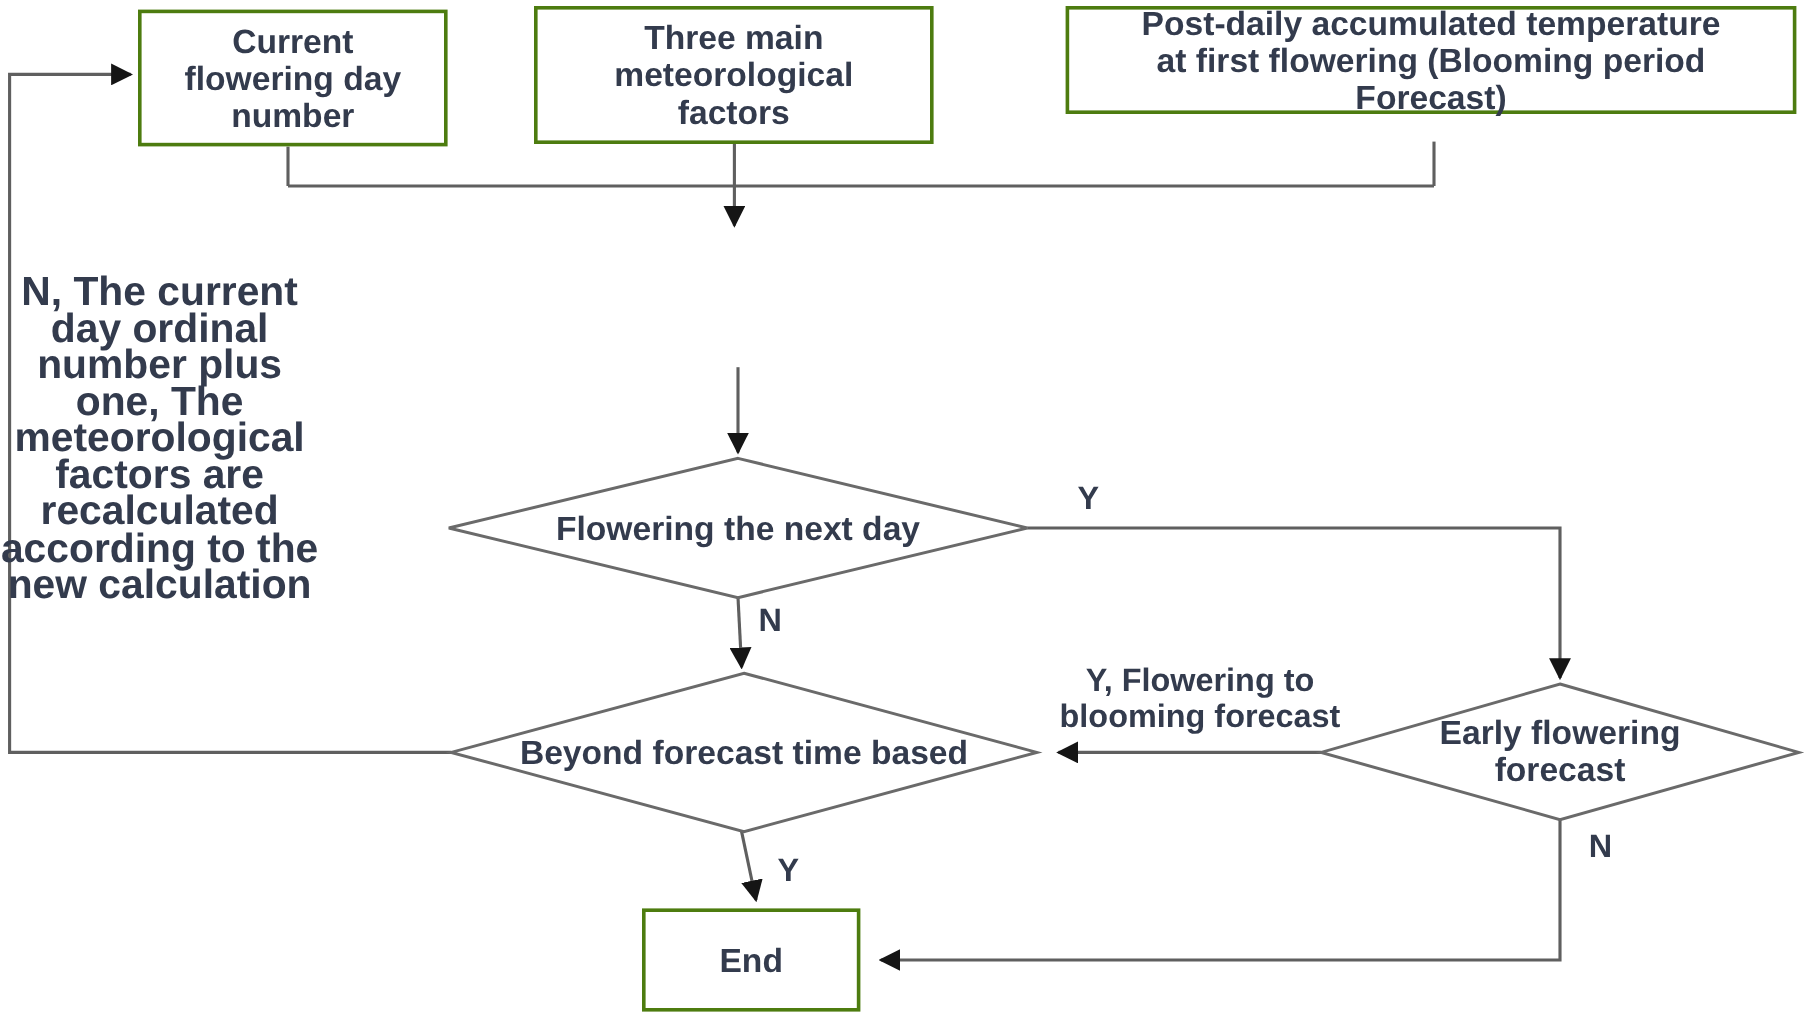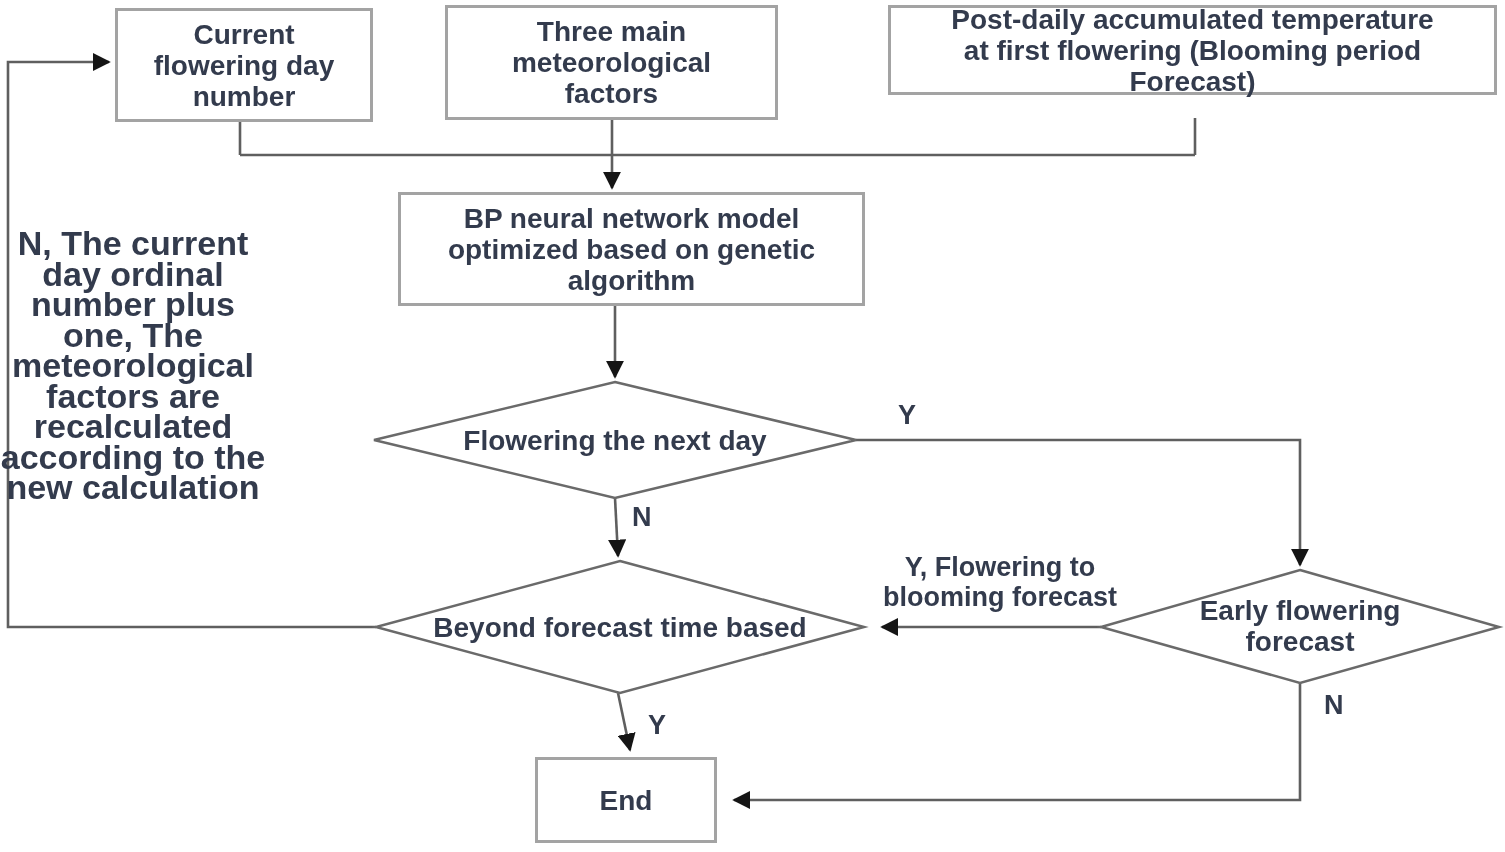--- a/index.html
+++ b/index.html
@@ -7,21 +7,21 @@
     position:relative;
     width:1505px;height:852px;
     background:#ffffff;
     font-family:"Liberation Sans","DejaVu Sans",sans-serif;
     overflow:hidden;
   }
   #wires{position:absolute;left:0;top:0;width:1505px;height:852px;}
   .node{
     position:absolute;
     box-sizing:border-box;
-    border:3px solid #a3a3a3;
+    border:3px solid #4d7c0f;
     background:#ffffff;
     display:flex;align-items:center;justify-content:center;
     text-align:center;
     white-space:pre-line;
     color:#333b4d;
     font-weight:bold;
     font-size:28px;
     line-height:31px;
   }
   .dlabel{
@@ -93,23 +93,20 @@
 
   <div class="node" id="node-current">Current
 flowering day
 number</div>
   <div class="node" id="node-meteo">Three main
 meteorological
 factors</div>
   <div class="node" id="node-postdaily">Post-daily accumulated temperature
 at first flowering (Blooming period
 Forecast)</div>
-  <div class="node" id="node-bp">BP neural network model
-optimized based on genetic
-algorithm</div>
   <div class="node" id="node-end">End</div>
 
   <div class="dlabel" id="dlabel-flowering">Flowering the next day</div>
   <div class="dlabel" id="dlabel-beyond">Beyond forecast time based</div>
   <div class="dlabel" id="dlabel-early">Early flowering
 forecast</div>
 
   <div class="elabel" id="label-y-flowering">Y</div>
   <div class="elabel" id="label-n-flowering">N</div>
   <div class="elabel" id="label-y-beyond">Y</div>

